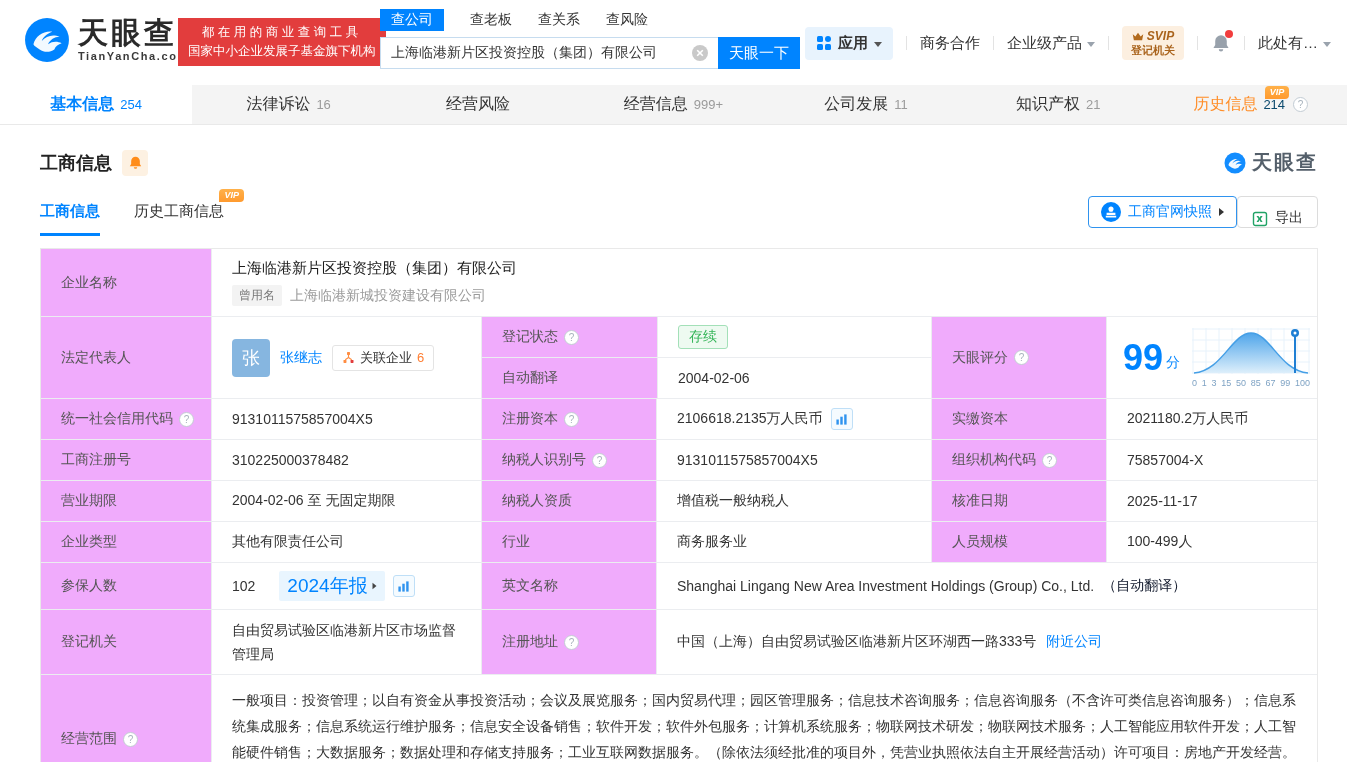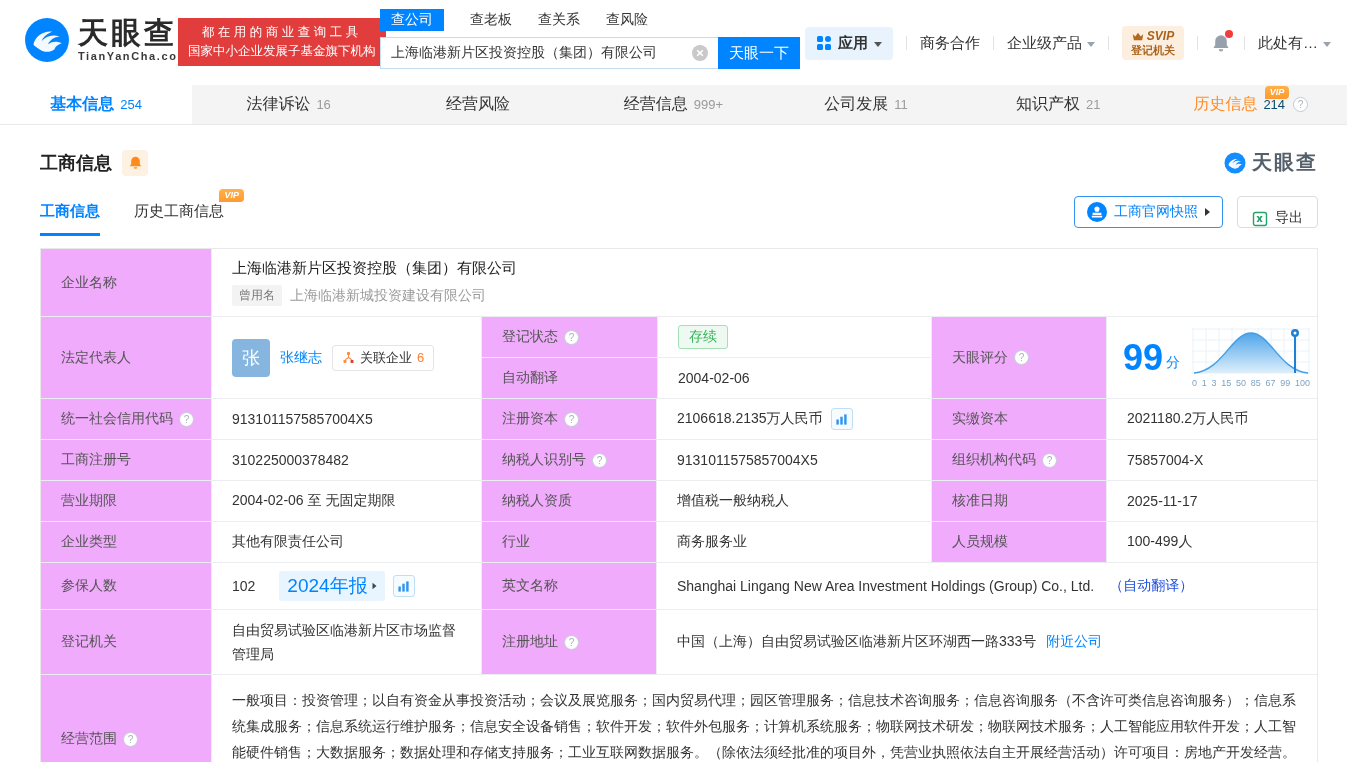--- a/index.html
+++ b/index.html
@@ -57,21 +57,21 @@
   .bell-box { width:26px; height:26px; background:#fdf1e2; border-radius:4px; display:flex; align-items:center; justify-content:center; cursor:pointer; }
   .watermark { display:flex; align-items:center; gap:6px; opacity:.92; }
   .watermark svg { width:22px; height:22px; }
   .wm-text { font-size:20px; font-weight:700; color:#46525e; letter-spacing:2px; }
 
   .sub-head { display:flex; justify-content:space-between; align-items:flex-end; padding:20px 29px 0 40px; }
   .sub-tabs { display:flex; gap:34px; font-size:15px; }
   .stab { color:#333; cursor:pointer; padding-bottom:12px; position:relative; }
   .stab.active { color:#0084ff; font-weight:600; border-bottom:3px solid #0084ff; }
   .stab .vip-tag { position:absolute; top:-13px; right:-20px; }
-  .sub-actions { display:flex; gap:14px; padding-bottom:8px; }
+  .sub-actions { display:flex; padding-bottom:8px; }
   .btn-snapshot { display:flex; align-items:center; gap:7px; height:32px; padding:0 12px; border:1px solid #2f93ef; border-radius:4px; background:#fff; color:#0084ff; font-size:14px; cursor:pointer; font-family:inherit; }
   .arr-r { width:0; height:0; border-top:4px solid transparent; border-bottom:4px solid transparent; border-left:5px solid #333; display:inline-block; }
   .btn-export { display:flex; align-items:flex-end; gap:7px; height:32px; padding:0 14px; border:1px solid #dcdcdc; border-radius:4px; background:#fff; color:#333; font-size:14px; cursor:pointer; font-family:inherit; }
 
   
   .info-table { margin:12px 29px 0 40px; border:1px solid #e9e9e9; font-size:14px; color:#333; }
   .trow { display:grid; border-bottom:1px solid #ebedf0; }
   .trow:last-child { border-bottom:none; }
   .r-name  { grid-template-columns:170px minmax(0,1fr); min-height:66px; }
   .r-legal { grid-template-columns:170px 270px 450px 175px minmax(0,1fr); min-height:82px; }
@@ -105,21 +105,21 @@
   .score-num-wrap { display:flex; align-items:flex-start; }
   .score-num { font-size:36px; font-weight:700; color:#0084ff; line-height:40px; }
   .score-unit { font-size:14px; color:#0084ff; margin:16px 0 0 3px; }
   .score-chart { width:118px; }
   .axis { display:flex; justify-content:space-between; font-size:9px; color:#7fa3c4; margin-top:1px; }
 
   .cap-cell { gap:8px; }
   .chart-ic-box { width:22px; height:22px; border:1px solid #bfdff7; background:#f5fbff; border-radius:3px; display:flex; align-items:center; justify-content:center; cursor:pointer; flex:none; }
   .report-badge { display:flex; align-items:center; gap:4px; background:#e9f5fe; color:#0084ff; font-size:19px; padding:2px 8px; border-radius:2px; cursor:pointer;margin-left:16px; }
   .report-badge .arr-r { border-left-color:#444; transform:scale(.8); }
-  .grey-note { color:#1d4ed8; margin-left:15px; }
+  .grey-note { color:#0f172a; margin-left:8px; }
   .addr-link { margin-left:10px; white-space:nowrap; }
   .scope-text { line-height:26px; padding-top:12px; padding-bottom:12px; align-items:flex-start; display:block; }
   .wrap2 { line-height:24px; }
 </style>
 </head>
 <body>
 
 <div class="page">
 
   <header class="topbar">

